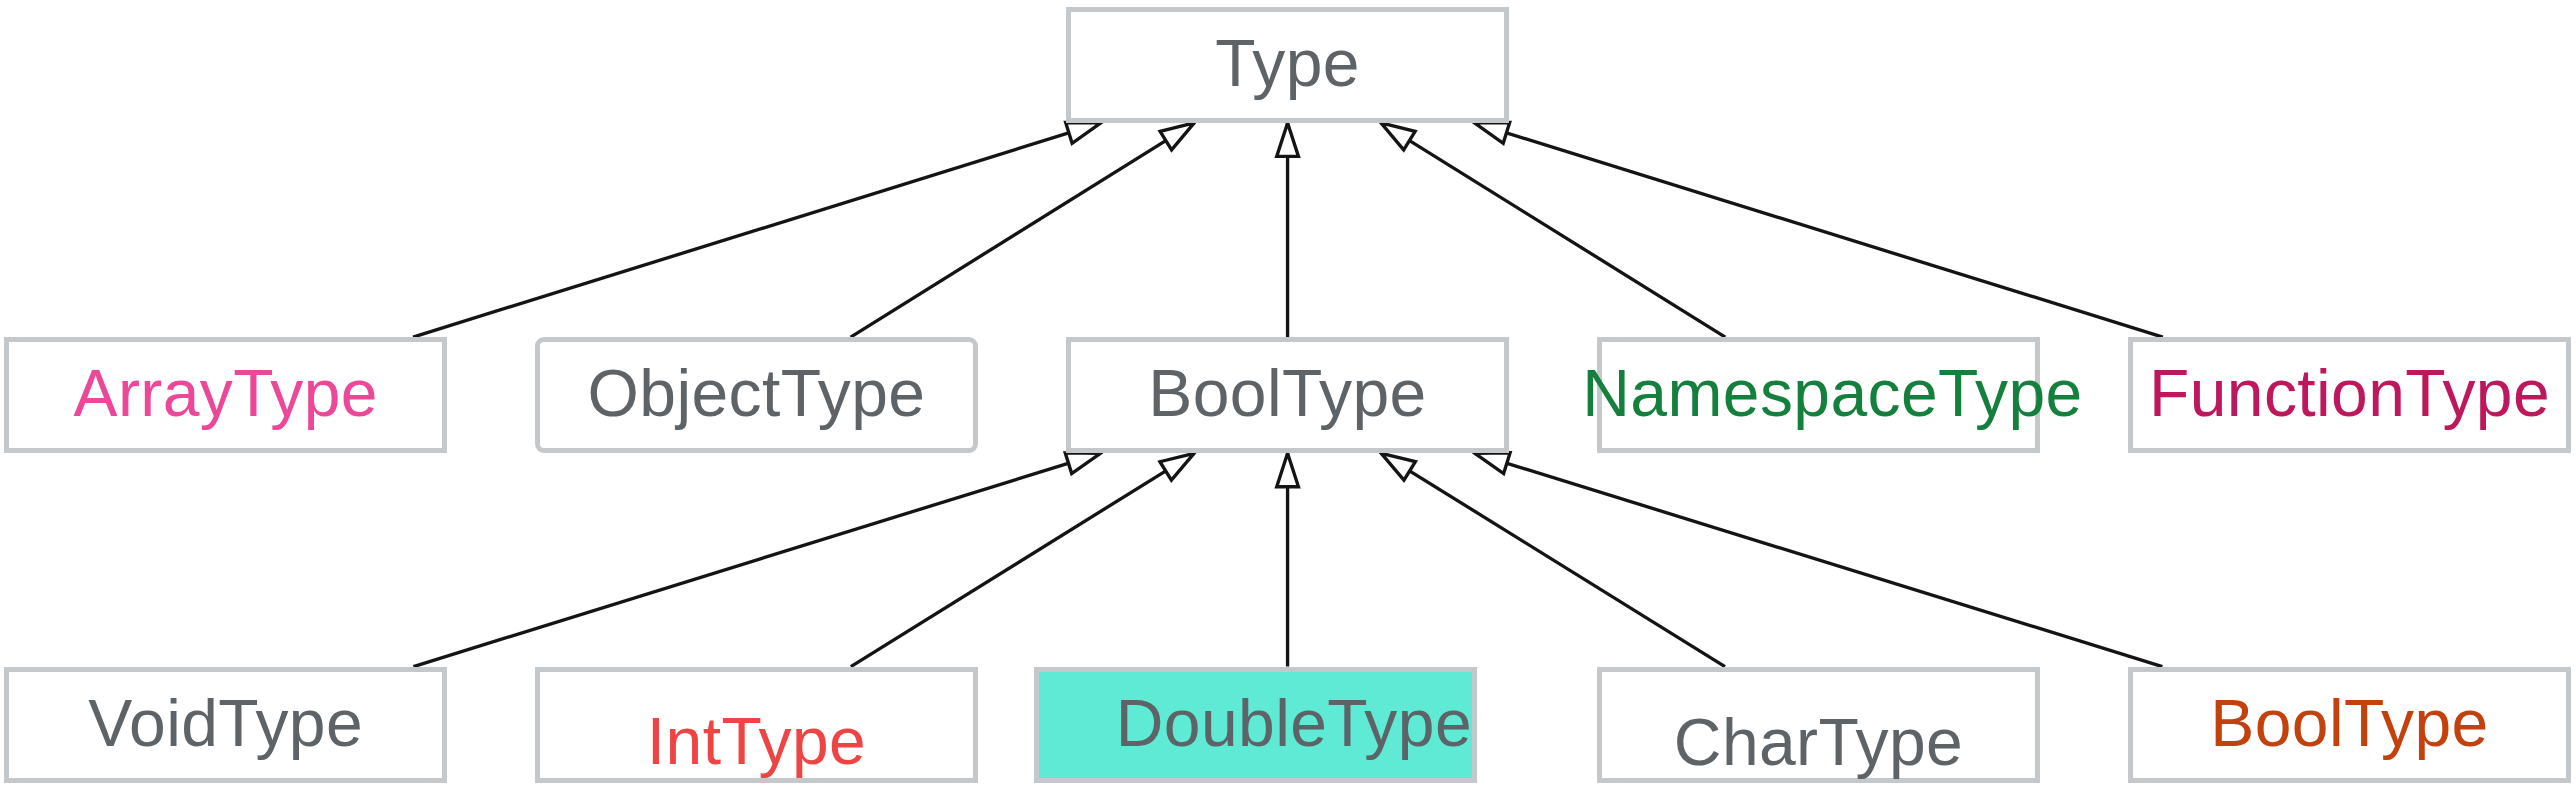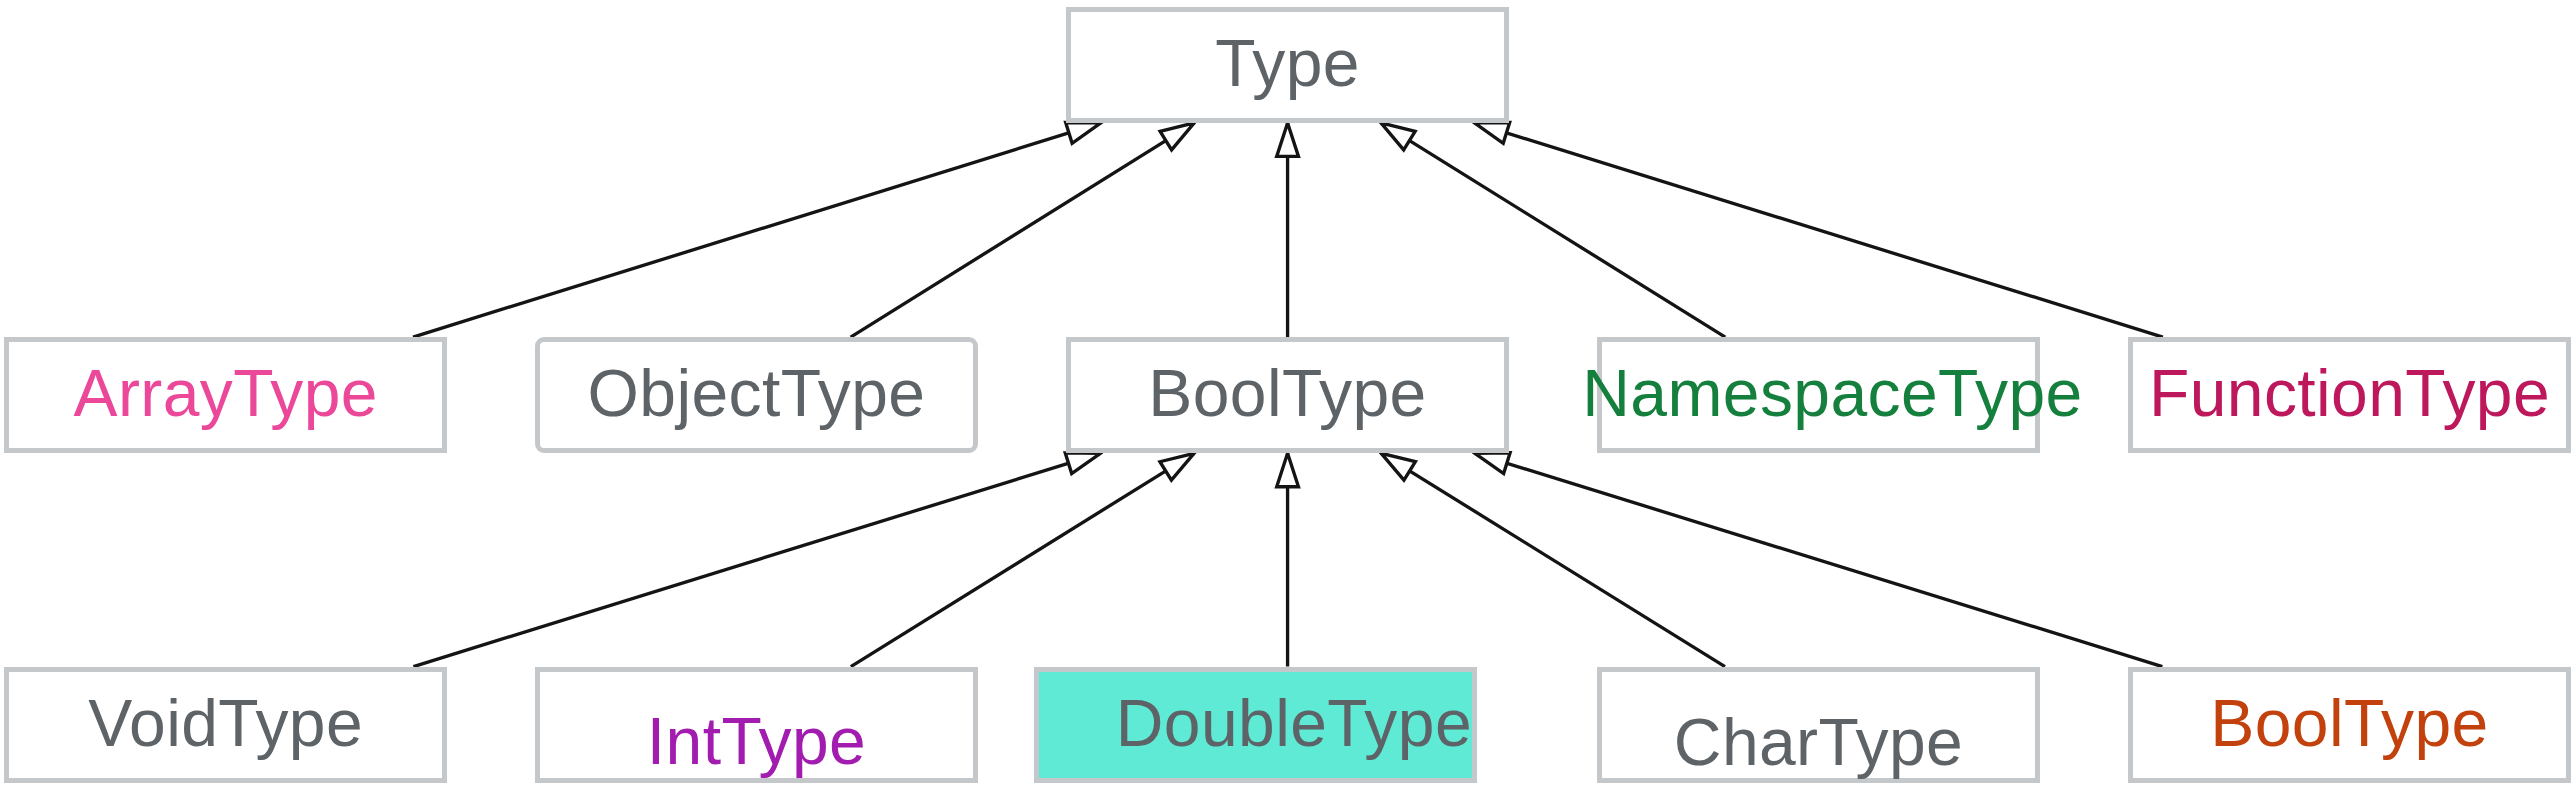--- a/index.html
+++ b/index.html
@@ -82,21 +82,21 @@
       <div class="class-box" style="left: 1597px; top: 337px; border-color: rgb(196, 200, 202); background: rgb(255, 255, 255);">
         <span class="class-label" style="color: #15803d; margin-left: 28px;">NamespaceType</span>
       </div>
       <div class="class-box" style="left: 2128px; top: 337px; border-color: rgb(196, 200, 202); background: rgb(255, 255, 255);">
         <span class="class-label" style="color: #be185d;">FunctionType</span>
       </div>
       <div class="class-box" style="left: 4.2px; top: 667px; border-color: rgb(196, 200, 202); background: rgb(255, 255, 255);">
         <span class="class-label" style="color: rgb(93, 99, 103); text-align: center;">VoidType</span>
       </div>
       <div class="class-box" style="left: 535px; top: 667px; border-color: rgb(196, 200, 202); background: rgb(255, 255, 255);">
-        <span class="class-label" style="color: #a21caf; margin-top: 36px;">IntType</span>
+        <span class="class-label" style="color: #ef4444; margin-top: 36px;">IntType</span>
       </div>
       <div class="class-box" style="left: 1034px; top: 667px; border-color: rgb(196, 200, 202); background: #5eead4; justify-content: flex-end;">
         <span class="class-label" style="color: rgb(93, 99, 103);">DoubleType</span>
       </div>
       <div class="class-box" style="left: 1597px; top: 667px; border-color: rgb(196, 200, 202); background: rgb(255, 255, 255); align-items: flex-end;">
         <span class="class-label" style="color: rgb(93, 99, 103);">CharType</span>
       </div>
       <div class="class-box" style="left: 2128px; top: 667px; border-color: rgb(196, 200, 202); background: rgb(255, 255, 255);">
         <span class="class-label" style="color: #c2410c;">BoolType</span>
       </div>

